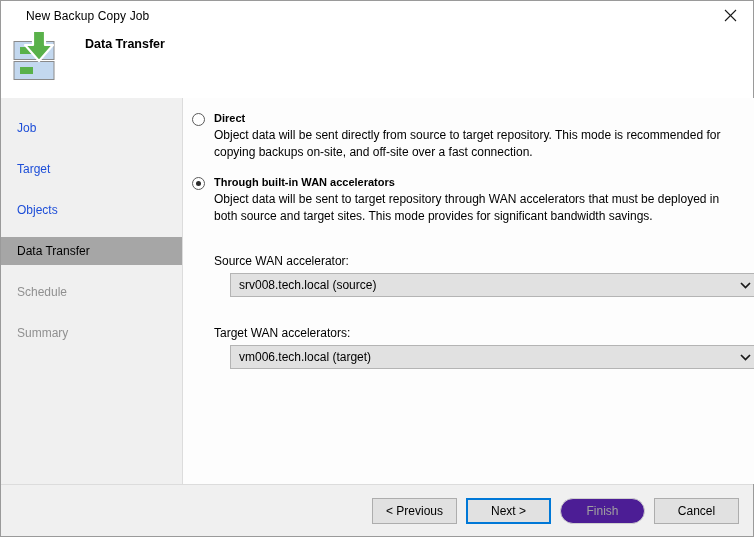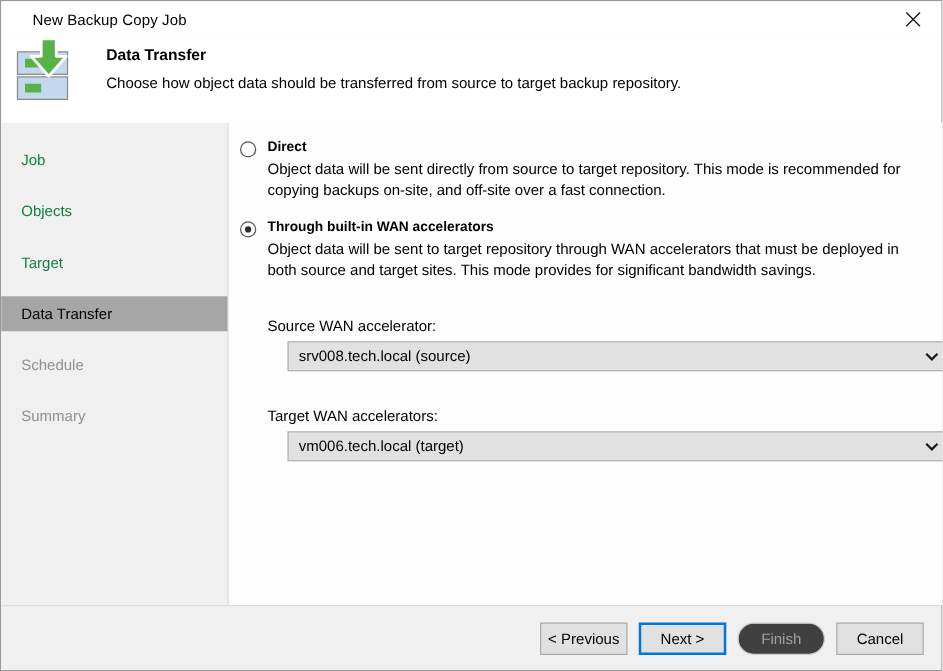--- a/index.html
+++ b/index.html
@@ -100,21 +100,21 @@
     background: #f0f0f0;
     border-right: 1px solid #dcdcdc;
     box-sizing: border-box;
     padding-top: 16px;
   }
   .side-item {
     height: 28px;
     line-height: 28px;
     padding-left: 16px;
     font-size: 12px;
-    color: #15803d;
+    color: #1d4ed8;
     margin-bottom: 13px;
     cursor: default;
     box-sizing: border-box;
   }
   .side-item.selected {
     background: #a6a6a6;
     color: #000000;
   }
   .side-item.disabled {
     color: #909090;
@@ -211,42 +211,42 @@
     height: 52px;
     background: #f0f0f0;
     border-top: 1px solid #dcdcdc;
     display: flex;
     align-items: center;
     justify-content: flex-end;
     padding-right: 14px;
     box-sizing: border-box;
   }
   .btn {
-    width: 70px;
+    width: 85px;
     height: 26px;
     margin-left: 9px;
     background: #e1e1e1;
     border: 1px solid #adadad;
     box-sizing: border-box;
     font-family: "Liberation Sans", sans-serif;
     font-size: 12px;
     color: #000000;
     display: flex;
     align-items: center;
     justify-content: center;
     cursor: default;
     padding: 0;
   }
   .btn.default {
     border: 2px solid #0078d7;
     background: #e1e1e1;
   }
   .btn.disabled {
     color: #a0a0a0;
-    background: #404040;
+    background: #4c1d95;
     border-color: #cfcfcf;
     border-radius: 13px;
   }
 </style>
 </head>
 <body>
 
 <div class="window">
 
   <div class="titlebar">
@@ -267,30 +267,29 @@
         <rect x="8" y="36" width="13" height="7" fill="#59b14a"></rect>
 
         <rect x="2" y="10.5" width="40" height="18" fill="#c3d8ef" stroke="#8a8a8a" stroke-width="1"></rect>
         <rect x="8" y="16" width="13" height="7" fill="#59b14a"></rect>
 
         <path d="M21 0 L33 0 L33 14 L41 14 L27 30 L13 14 L21 14 Z" fill="#59b14a" stroke="#ffffff" stroke-width="2.2" stroke-linejoin="round"></path>
       </svg>
     </div>
     <div class="header-text">
       <div class="header-title">Data Transfer</div>
-      <div class="header-sub">Choose how object data should be transferred from source to target backup repository.</div>
     </div>
   </div>
 
   <div class="body-split">
 
     <div class="sidebar">
       <div class="side-item">Job</div>
+      <div class="side-item">Target</div>
       <div class="side-item">Objects</div>
-      <div class="side-item">Target</div>
       <div class="side-item selected">Data Transfer</div>
       <div class="side-item disabled">Schedule</div>
       <div class="side-item disabled">Summary</div>
     </div>
 
     <div class="content">
 
       <div class="opt-row">
         <div class="radio"></div>
         <div class="opt-label">Direct</div>

